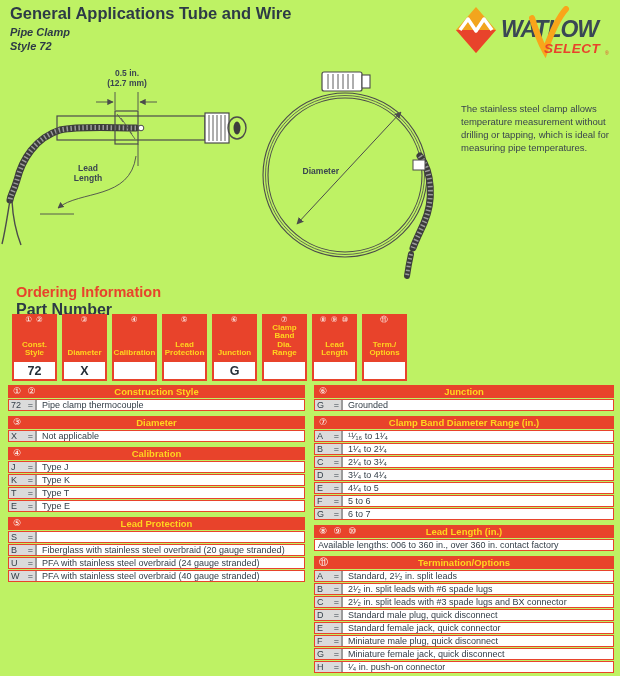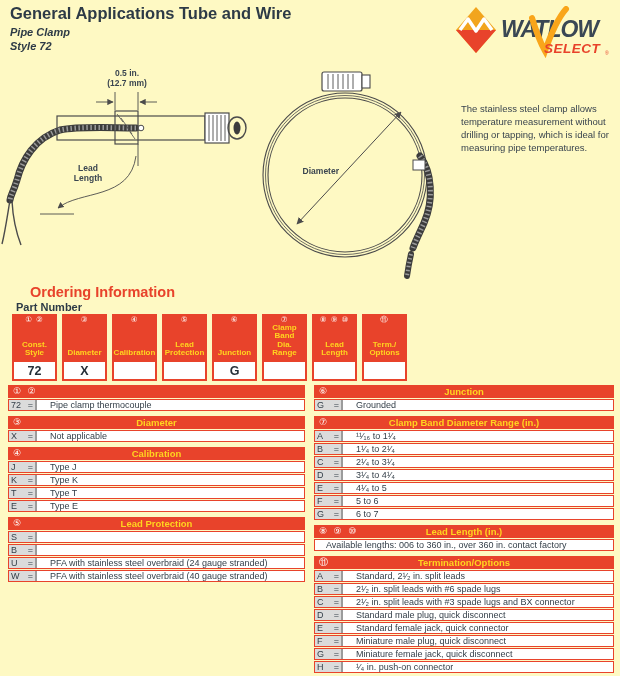--- a/index.html
+++ b/index.html
@@ -1,32 +1,32 @@
 <!DOCTYPE html>
 <html><head>
 <meta charset="utf-8">
 <style>
   html,body{margin:0;padding:0;background:#fff;}
-  #page{position:relative;width:620px;height:676px;background:#fef9c3;overflow:hidden;
+  #page{position:relative;width:620px;height:676px;background:#bef264;overflow:hidden;
         font-family:"Liberation Sans",sans-serif;color:#2D3A46;}
 
   
   .hdr-title{position:absolute;left:10px;top:4px;font-size:16.5px;font-weight:bold;color:#2D3A46;}
   .hdr-sub{position:absolute;left:10px;top:26px;font-size:11px;font-weight:bold;font-style:italic;
            line-height:1.25;white-space:pre-line;color:#2D3A46;}
   #logo{position:absolute;left:456px;top:6px;}
 
   
   #diagram{position:absolute;left:0;top:60px;}
   .dia-text{font-size:8.5px;font-weight:bold;fill:#3A4550;}
   .desc-par{position:absolute;left:461px;top:102px;width:162px;font-size:9.5px;line-height:1.37;color:#39444E;}
 
   
-  .ord-title{position:absolute;left:16px;top:284px;font-size:14.5px;font-weight:bold;color:#E8432B;margin-left:14px;}
-  .pn-label-hdr{position:absolute;left:16px;top:301px;font-size:11px;font-weight:bold;color:#2D3A46;text-align:right;}
+  .ord-title{position:absolute;left:16px;top:284px;font-size:14.5px;font-weight:bold;color:#E8432B;}
+  .pn-label-hdr{position:absolute;left:16px;top:301px;font-size:16px;font-weight:bold;color:#2D3A46;text-align:right;}
 
   .pn-row{position:absolute;left:12px;top:314px;display:flex;gap:5px;}
   .pn-box{width:45px;}
   .pn-head{position:relative;background:#E8432B;height:46px;text-align:center;}
   .pn-nums{color:#fff;font-size:7.5px;padding-top:2px;letter-spacing:1px;line-height:1;}
   .pn-lbl{position:absolute;bottom:2px;left:0;right:0;color:#FFD41F;font-weight:bold;font-size:8px;
           line-height:1.08;white-space:pre-line;}
   .pn-val{box-sizing:border-box;height:21px;border:2px solid #E8432B;background:#fff;
           display:flex;align-items:center;justify-content:center;
           font-size:12.5px;font-weight:bold;color:#252F38;}
@@ -36,22 +36,22 @@
   .tcol-l{width:297px;}
   .tcol-r{width:300px;}
   .tbl{margin-bottom:5px;}
   .thead{position:relative;background:#E8432B;height:13px;display:flex;align-items:center;padding:0 5px;}
   .tnums{color:#fff;font-size:9px;letter-spacing:2px;line-height:1;position:relative;z-index:1;}
   .ttitle{position:absolute;left:0;right:0;text-align:center;color:#FFD41F;font-size:9.5px;font-weight:bold;}
   .trow{box-sizing:border-box;display:flex;align-items:stretch;border:1px solid #E8432B;margin-top:1px;
         background:#fff;height:12px;font-size:9px;color:#333E48;}
   .tcode{flex:0 0 22px;background:#DBDBDB;border-right:2px solid #9B9B9B;
          display:flex;justify-content:space-between;align-items:center;padding:0 2px;}
-  .tdesc{display:flex;align-items:center;padding-left:5px;white-space:nowrap;overflow:hidden;margin-left:8px;}
-  .tnote{display:flex;align-items:center;padding-left:3px;white-space:nowrap;margin-left:8px;}
+  .tdesc{display:flex;align-items:center;padding-left:5px;white-space:nowrap;overflow:hidden;}
+  .tnote{display:flex;align-items:center;padding-left:3px;white-space:nowrap;}
 </style>
 </head>
 <body>
 
 <div id="page">
 
   <div class="hdr-title">General Applications Tube and Wire</div>
   <div class="hdr-sub">Pipe Clamp
 Style 72</div>
 
@@ -203,20 +203,21 @@
         <div class="pn-val"></div>
       </div>
     </div>
 
   <div id="tables">
     <div class="tcol-l">
 
       <div class="tbl">
         <div class="thead">
           <span class="tnums">① ②</span>
+          <span class="ttitle">Construction Style</span>
         </div>
         <div>
 
             <div class="trow">
               <span class="tcode">
                 <span>72</span>
                 <span>=</span>
               </span>
               <span class="tdesc">Pipe clamp thermocouple</span>
             </div>
@@ -293,20 +294,21 @@
                 <span>S</span>
                 <span>=</span>
               </span>
             </div>
 
             <div class="trow">
               <span class="tcode">
                 <span>B</span>
                 <span>=</span>
               </span>
+              <span class="tdesc">Fiberglass with stainless steel overbraid (20 gauge stranded)</span>
             </div>
 
             <div class="trow">
               <span class="tcode">
                 <span>U</span>
                 <span>=</span>
               </span>
               <span class="tdesc">PFA with stainless steel overbraid (24 gauge stranded)</span>
             </div>
 

